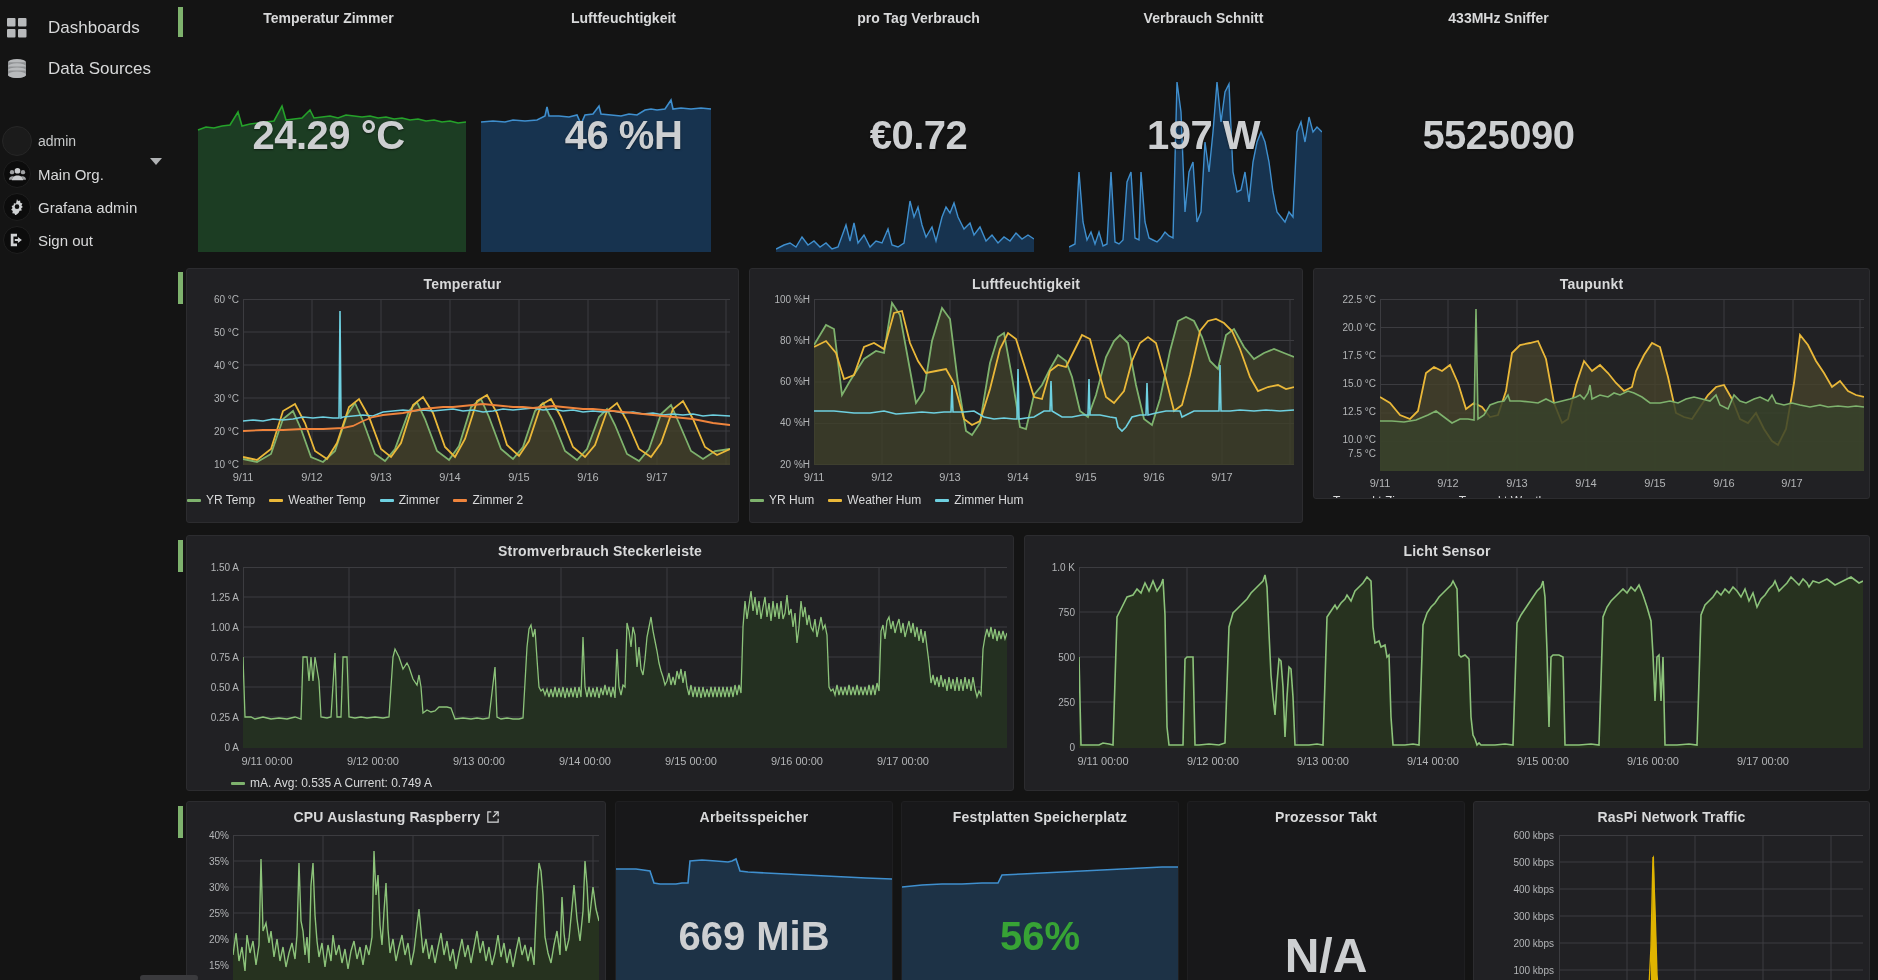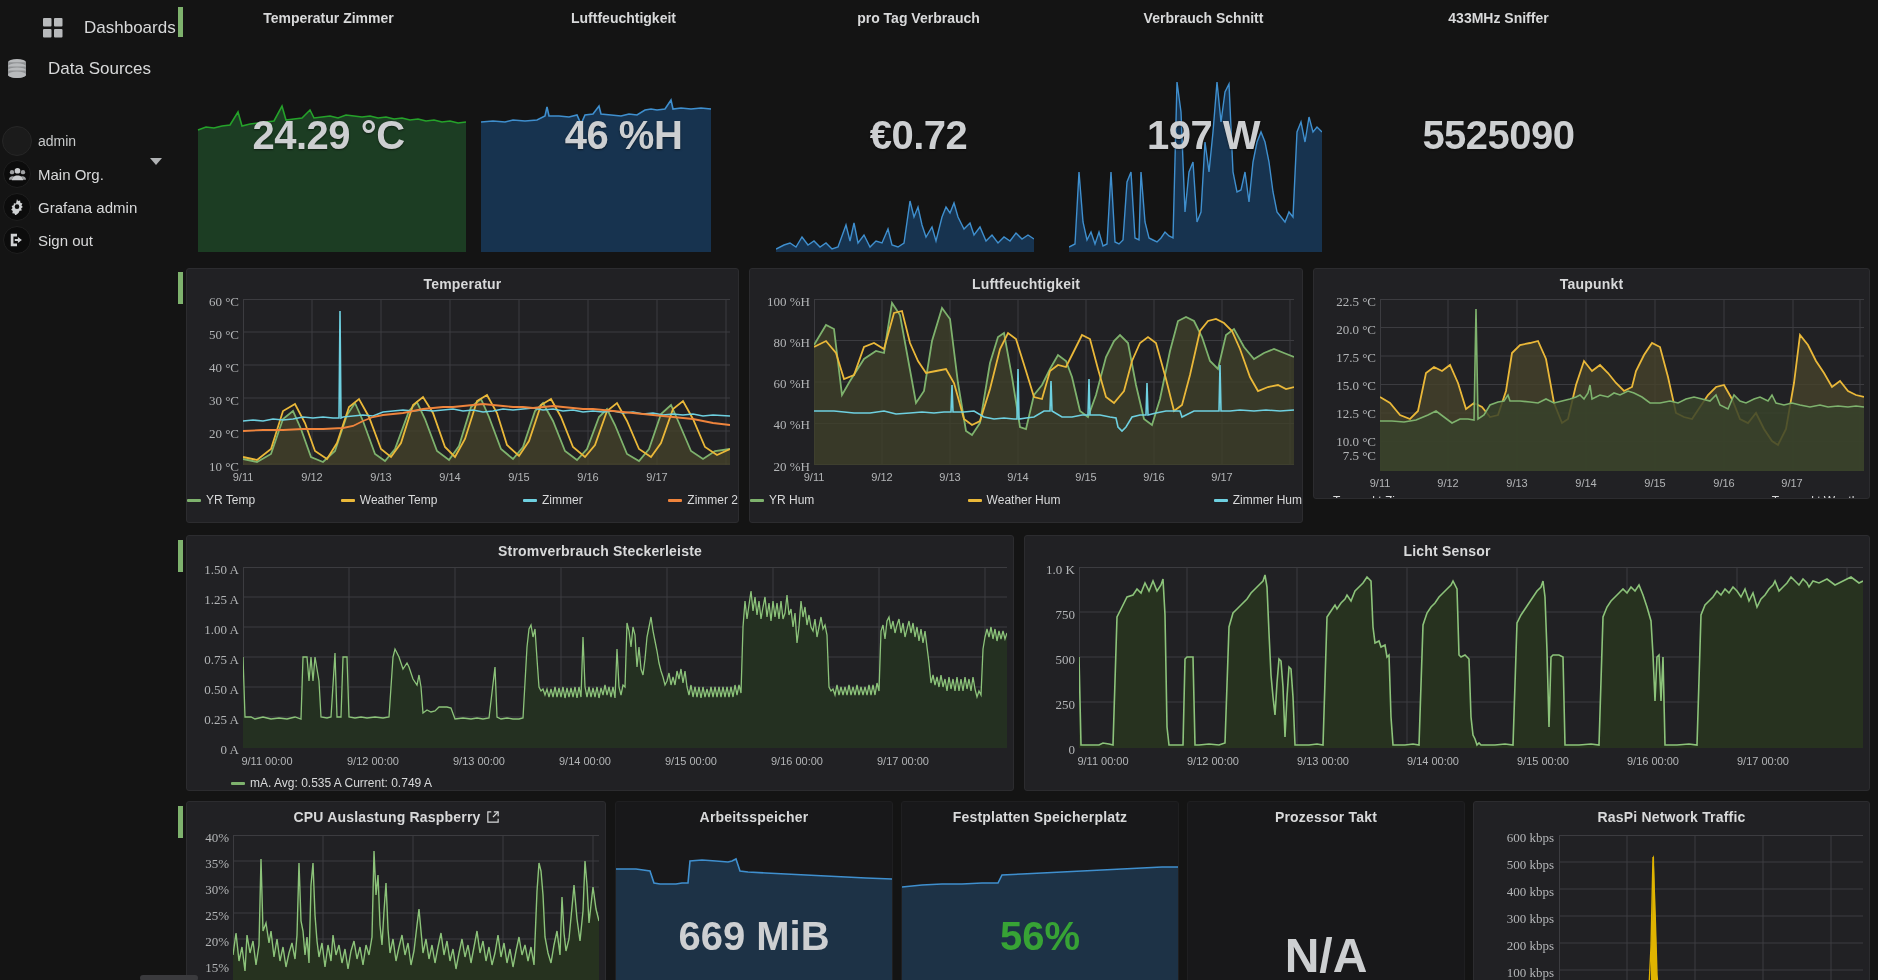--- a/index.html
+++ b/index.html
@@ -78,51 +78,51 @@
   .stat .stat-body { position: absolute; left: 0; right: 0; bottom: 0; top: 30px; }
   .stat .stat-value {
     position: absolute; left: 0; right: 0;
     text-align: center; font-size: 40px; font-weight: bold;
     color: #cdcfd1; letter-spacing: -.5px; z-index: 3;
     text-shadow: 0 1px 2px rgba(0,0,0,.5);
   }
   .stat .spark { position: absolute; left: 0; bottom: 0; width: 100%; }
   .stat svg { display: block; width: 100%; height: 100%; }
   .axis-lbl {
-    position: absolute; font-size: 13px; color: #b3b5b7;
-    text-align: right; white-space: nowrap; font-family: Liberation Serif, serif;
+    position: absolute; font-size: 10px; color: #b3b5b7;
+    text-align: right; white-space: nowrap;
   }
   .xaxis-lbl {
     position: absolute; font-size: 11px; color: #b3b5b7;
     text-align: center; white-space: nowrap; transform: translateX(-50%);
   }
   .legend {
     position: absolute; left: 0; right: 0;
-    display: flex; justify-content: space-between; gap: 14px;
+    display: flex; justify-content: flex-start; gap: 14px;
     font-size: 12px; color: #d8d9da; align-items: center;
   }
   .legend.left { justify-content: flex-start; }
   .leg { display: flex; align-items: center; gap: 5px; white-space: nowrap; cursor: pointer;}
   .swatch { width: 14px; height: 3px; border-radius: 1px; display: inline-block; }
 
   .plot { position: absolute; overflow: hidden; }
   .plot svg { display: block; }
 
   #hscroll {
     position: absolute; height: 6px; background: #3a3a3d; border-radius: 3px;
   }
 </style>
 </head>
 <body>
 
 <div id="app">
 
   <div id="sidebar">
 
-    <div class="nav-item" style="top:11px;padding-left:36px;">
+    <div class="nav-item" style="top:11px;">
       <span class="nav-ico">
         <svg width="22" height="22" viewBox="0 0 22 22">
           <rect x="1" y="1" width="8.5" height="8.5" rx="1" fill="#b8babc"></rect>
           <rect x="12" y="1" width="8.5" height="8.5" rx="1" fill="#b8babc"></rect>
           <rect x="1" y="12" width="8.5" height="8.5" rx="1" fill="#b8babc"></rect>
           <rect x="12" y="12" width="8.5" height="8.5" rx="1" fill="#b8babc"></rect>
         </svg>
       </span>
       <span class="nav-label" style="margin-left:16px;">Dashboards</span>
     </div>

